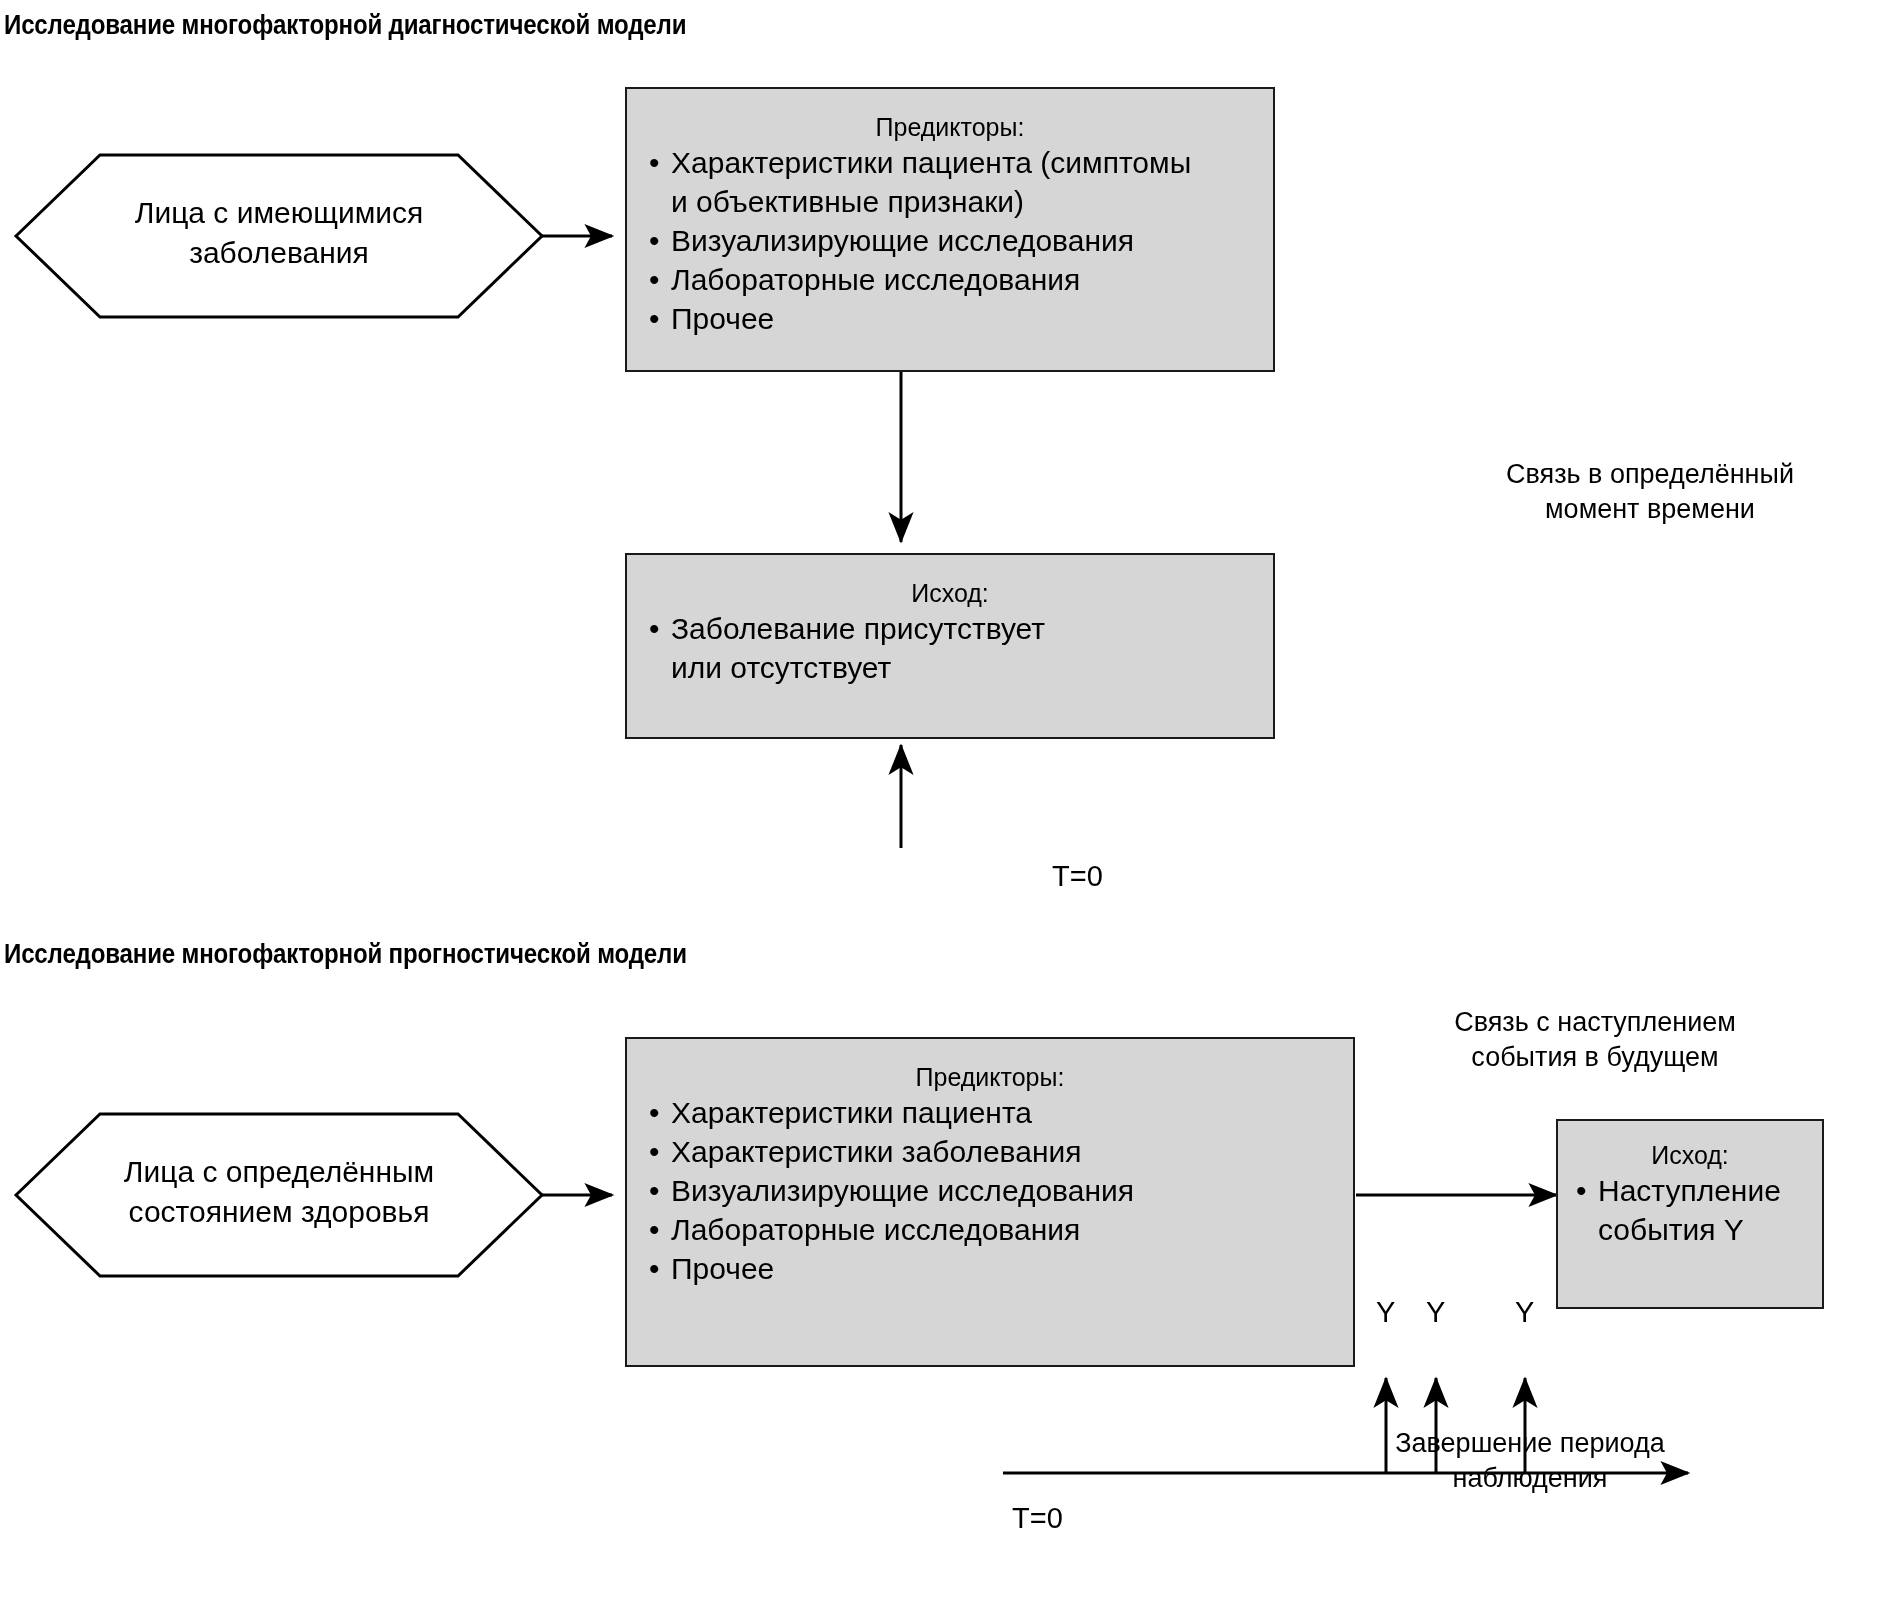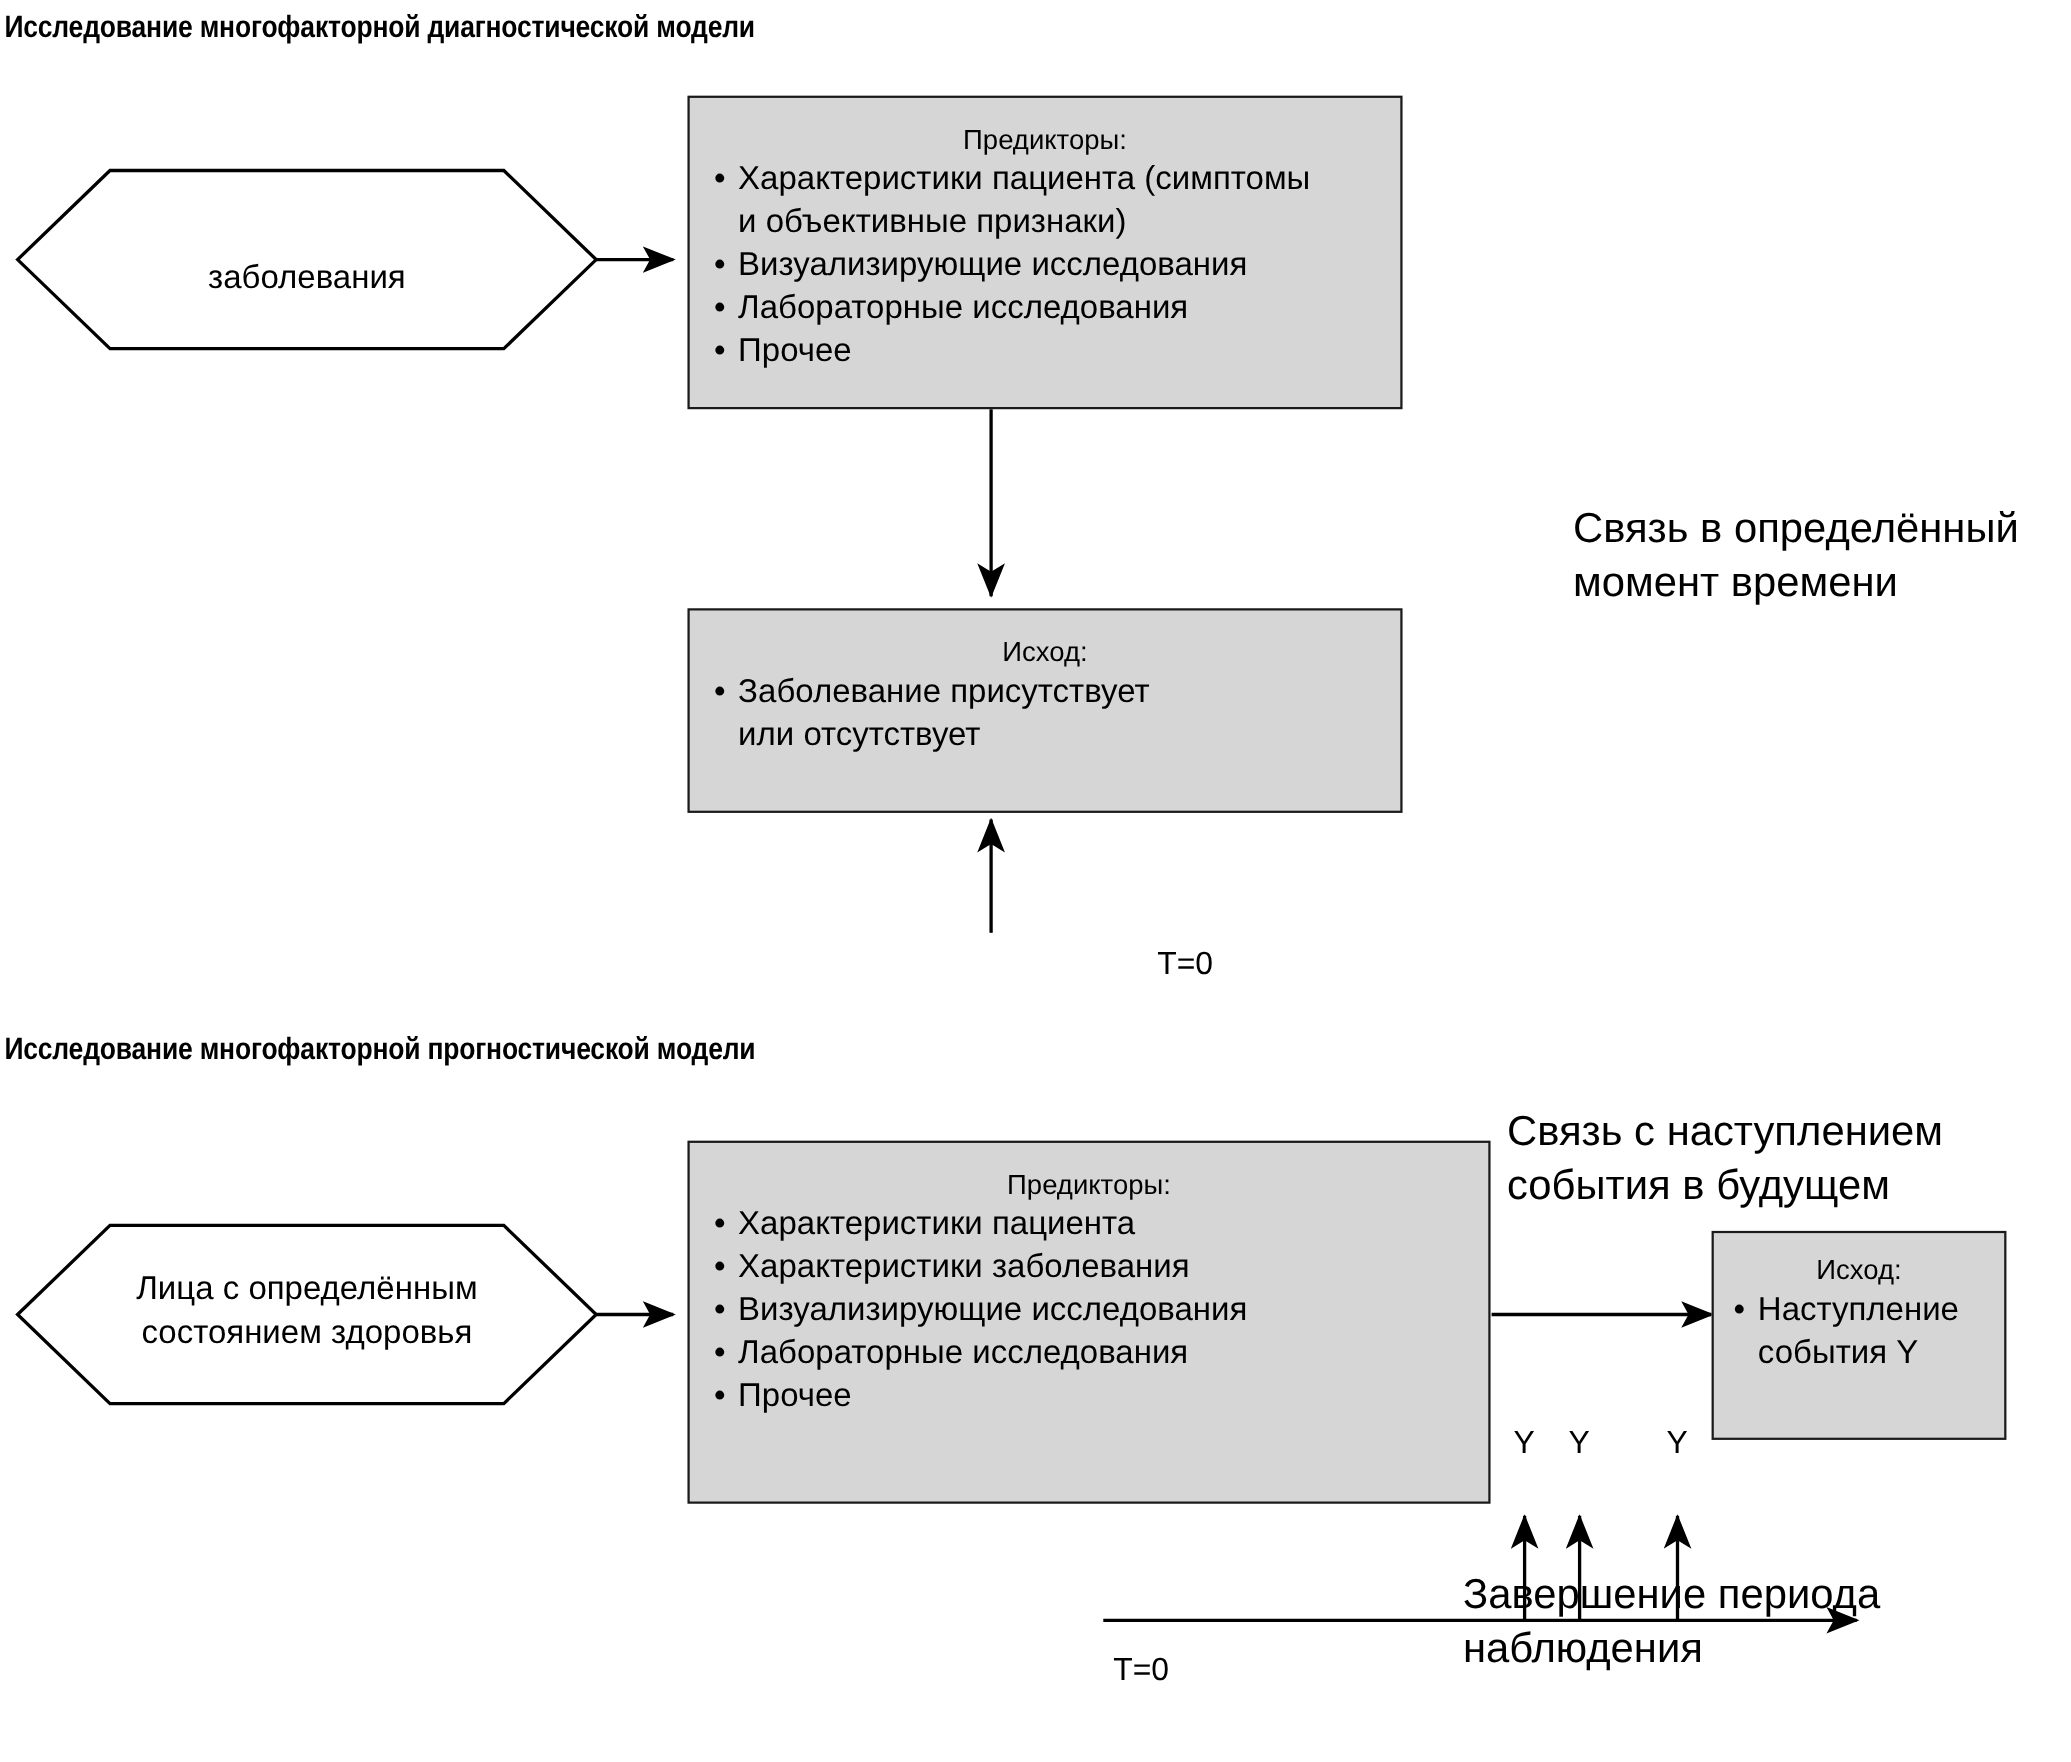--- a/index.html
+++ b/index.html
@@ -75,22 +75,23 @@
     position: absolute;
     left: 0;
     right: 0;
     text-align: center;
     font-size: 30px;
     line-height: 1.34;
   }
 
   .plain {
     position: absolute;
-    font-size: 38px;
+    font-size: 27px;
     line-height: 1.3;
+    text-align: center;
     white-space: pre-line;
   }
   .tlabel {
     position: absolute;
     font-size: 29px;
     line-height: 1.25;
     white-space: nowrap;
   }
   .ymark {
     position: absolute;
@@ -157,20 +158,21 @@
     <g>
       <line x1="1386" y1="1473" x2="1386" y2="1378" stroke="#000" stroke-width="3" marker-end="url(#ahs)"></line>
       <line x1="1436" y1="1473" x2="1436" y2="1378" stroke="#000" stroke-width="3" marker-end="url(#ahs)"></line>
       <line x1="1525" y1="1473" x2="1525" y2="1378" stroke="#000" stroke-width="3" marker-end="url(#ahs)"></line>
     </g>
   </svg>
 
   <div class="section-title" style="left:4px; top:9px;">Исследование многофакторной диагностической модели</div>
 
   <div class="hexwrap" style="left:16px; top:155px; width:526px; height:162px;">
+    <div class="hextext" style="top:38px;">Лица с имеющимися</div>
     <div class="hextext" style="top:78px;">заболевания</div>
   </div>
 
   <div class="gbox" style="left:625px; top:87px; width:650px; height:285px; padding:22px 14px 0 14px;">
     <div class="bx-title">Предикторы:</div>
     <ul>
       <li>
         <span class="bullet">•</span>
         <span class="cont" style="white-space: pre-line;">Характеристики пациента (симптомы
 и объективные признаки)</span>

